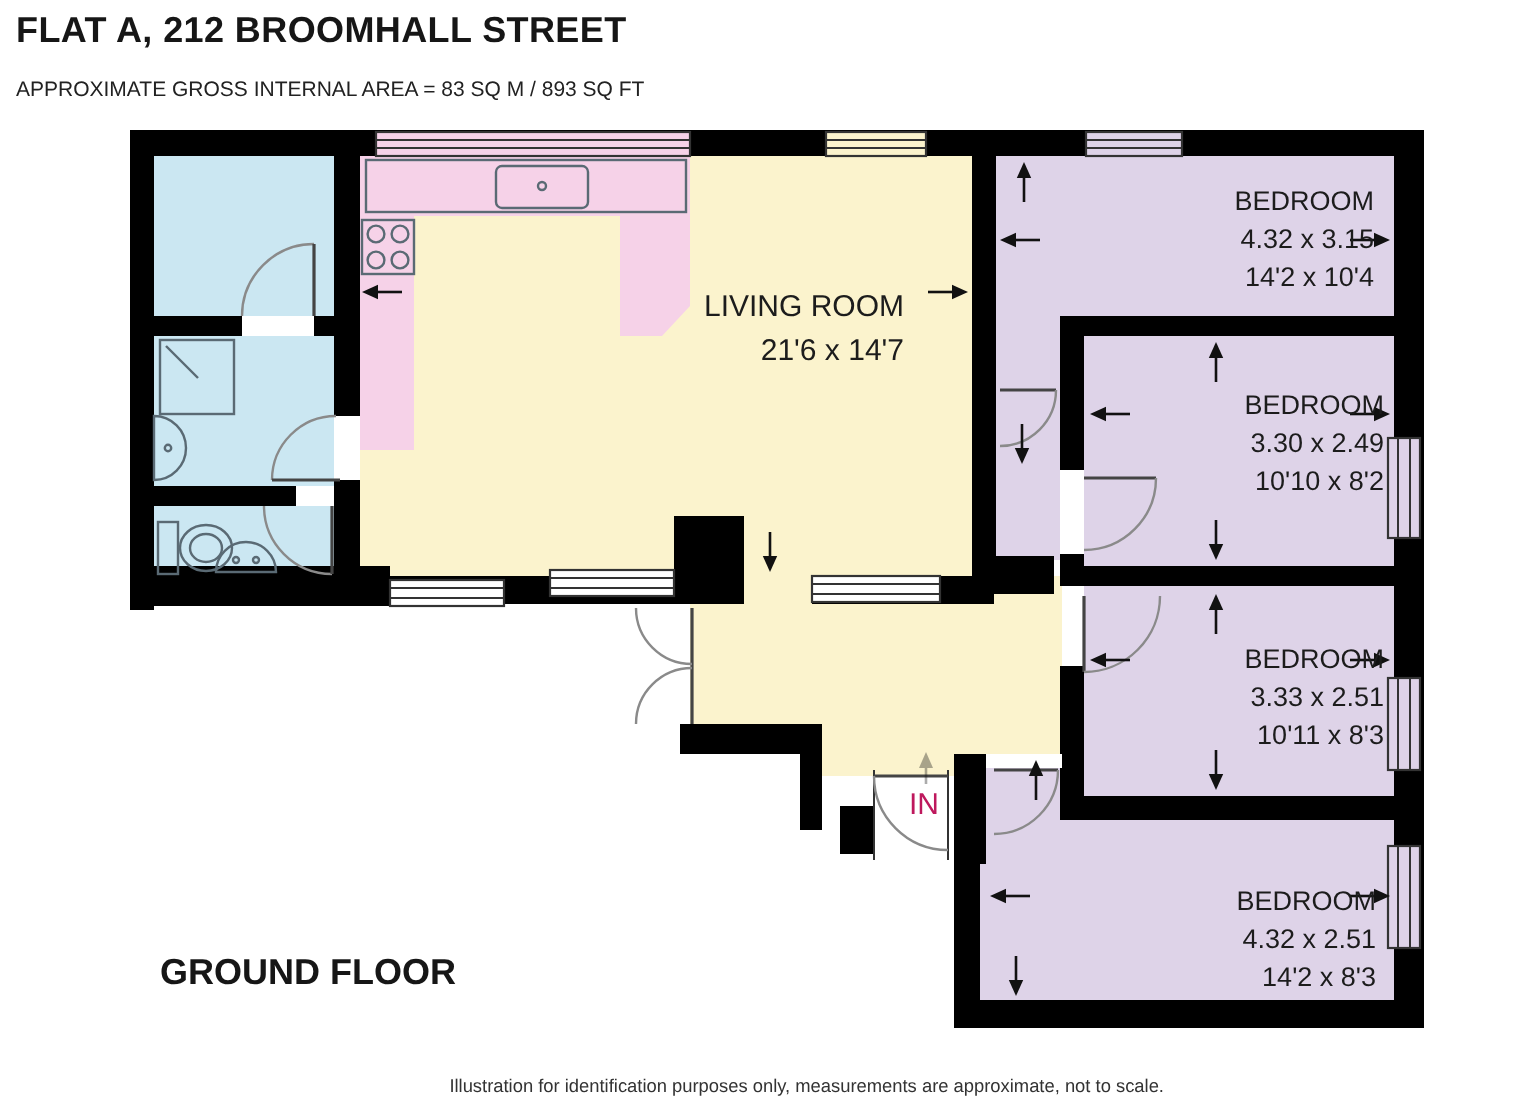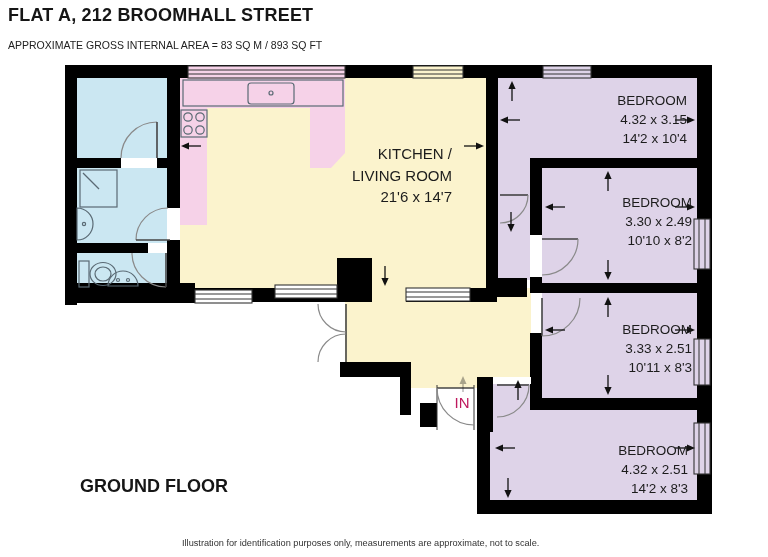--- a/index.html
+++ b/index.html
@@ -1,21 +1,21 @@
 <!DOCTYPE html>
 <html style="--c-wall: #000000; --c-bathroom: #cbe7f2; --c-kitchen: #f6d2e8; --c-living: #fbf3cd; --c-bedroom: #ded3e8;"><head>
 <meta charset="utf-8">
 <style>
   html,body{margin:0;padding:0;background:#fff;}
   .page{position:relative;width:768px;height:557px;background:#fff;overflow:hidden;
         font-family:"Liberation Sans", sans-serif;color:#111;}
   .title{position:absolute;left:8px;top:5px;font-size:18px;font-weight:bold;letter-spacing:.2px;color:#161616;}
   .subtitle{position:absolute;left:8px;top:39px;font-size:10.5px;color:#222;}
   .floor-label{position:absolute;left:80px;top:476px;font-size:18px;font-weight:bold;color:#161616;}
-  .footer{position:absolute;left:182px;top:538px;width:400px;text-align:left;font-size:9.2px;color:#333;}
+  .footer{position:absolute;left:182px;top:538px;width:400px;text-align:right;font-size:9.2px;color:#333;}
   .plan-svg{position:absolute;left:0;top:0;}
   .room-label{position:absolute;text-align:right;line-height:19px;font-size:13.5px;color:#1c1c1c;}
   .room-label.big{font-size:15px;line-height:21.5px;}
   .in-label{position:absolute;left:445px;top:394px;width:34px;text-align:center;font-size:15px;color:#be185d;}
   
   .w{fill:var(--c-wall,#000);}
   .bath{fill:var(--c-bathroom,#cbe7f2);}
   .kit{fill:var(--c-kitchen,#f6d2e8);}
   .liv{fill:var(--c-living,#fbf3cd);}
   .bed{fill:var(--c-bedroom,#ded3e8);}
@@ -238,21 +238,20 @@
       <use href="#arr" transform="translate(518,380) rotate(90)"></use>
       <use href="#arr" transform="translate(508,498) rotate(270)"></use>
       <g opacity="0.35">
         <line class="dim" x1="463" y1="392" x2="463" y2="382"></line>
         <path class="dimf" d="M463,376 L459.5,384 L466.5,384 Z"></path>
       </g>
     </g>
   </svg>
 
   <div class="room-label big" style="left:292px;top:143px;width:160px">
-    <div>KITCHEN /</div>
     <div>LIVING ROOM</div>
     <div>21'6 x 14'7</div>
   </div>
 
   <div class="room-label" style="left:527px;top:91px;width:160px">
     <div>BEDROOM</div>
     <div>4.32 x 3.15</div>
     <div>14'2 x 10'4</div>
   </div>
 

